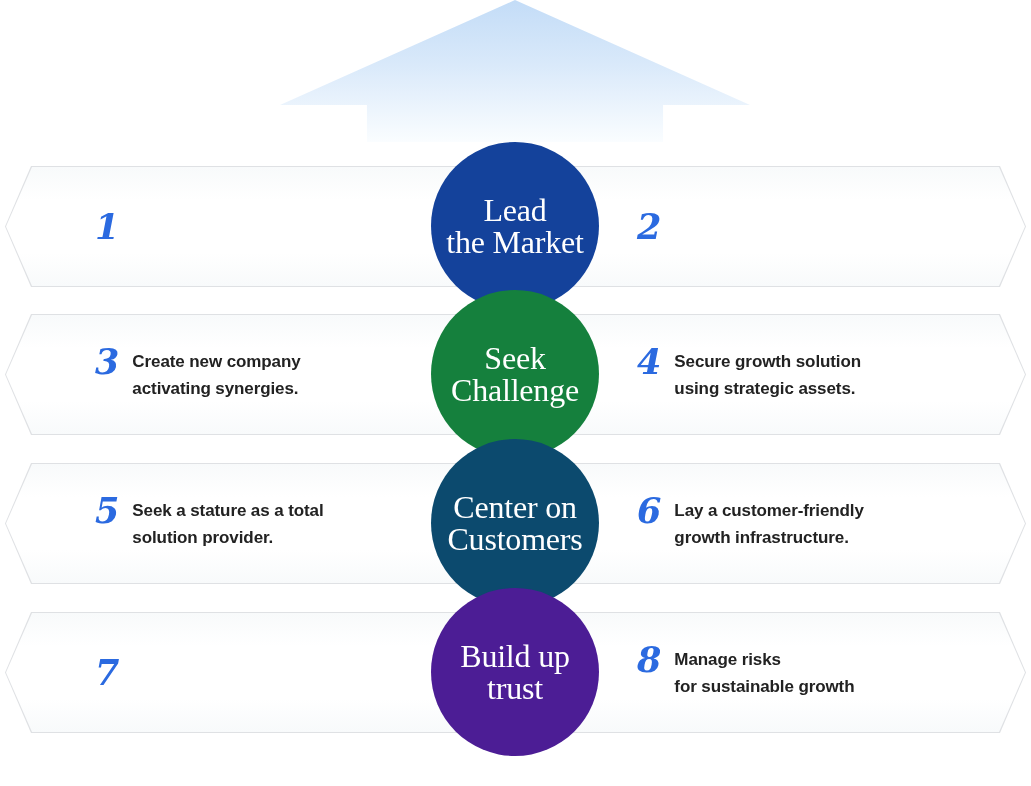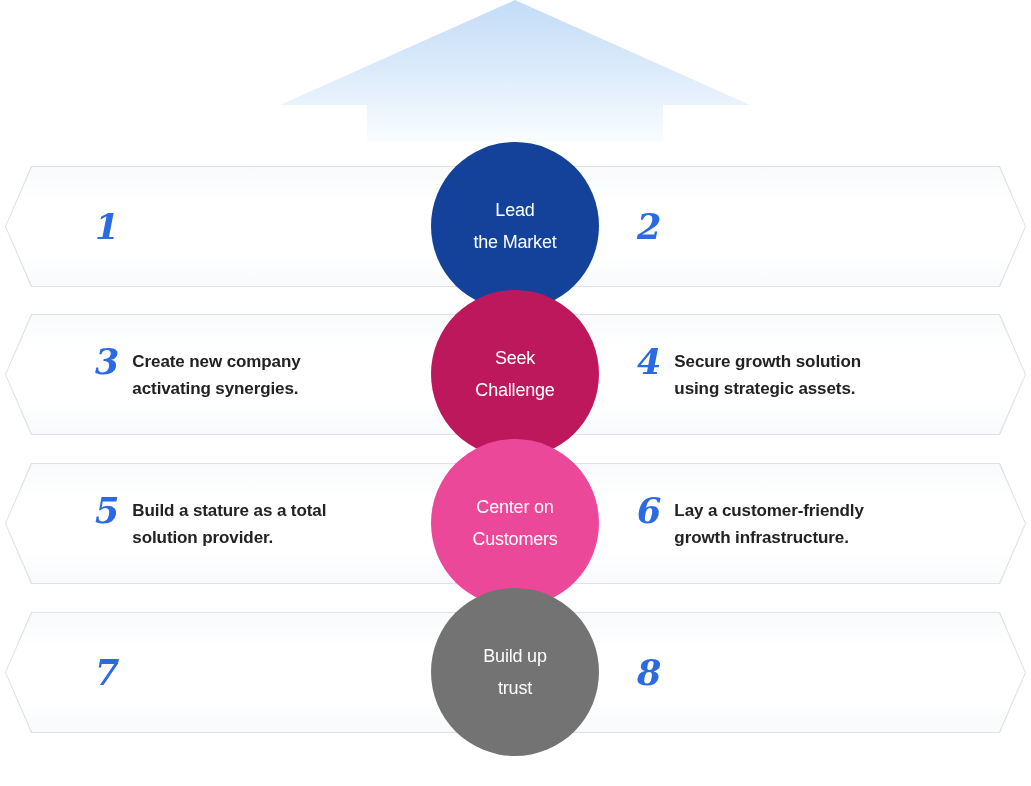--- a/index.html
+++ b/index.html
@@ -45,22 +45,22 @@
     font-size:17px; line-height:27px; font-weight:700; color:#222222;
     white-space:pre-line; letter-spacing:-0.1px;
   }
 
   
   .circle {
     position:absolute; left:431px; width:168px; height:168px; border-radius:50%;
     display:flex; align-items:center; justify-content:center; text-align:center;
   }
   .circle span {
-    color:#ffffff; font-size:18px; line-height:32px; font-weight:500;
-    white-space:pre-line; letter-spacing:-0.2px;
+    color:#ffffff; font-size:32px; line-height:32px; font-weight:500;
+    white-space:pre-line; letter-spacing:-0.2px;font-family:Liberation Serif, serif;
   }
   .c1 { top:142px; } .c2 { top:290px; } .c3 { top:439px; } .c4 { top:588px; }
 </style>
 </head>
 <body>
 
 <div class="canvas">
 
   <div class="up-arrow"></div>
 
@@ -94,21 +94,21 @@
 using strategic assets.</p>
       </div>
     </div>
   </div>
 
   <div class="band b3">
     <div class="band-fill"></div>
     <div class="obj left">
       <div class="obj-inner">
         <span class="num">5</span>
-        <p class="txt">Build a stature as a total
+        <p class="txt">Seek a stature as a total
 solution provider.</p>
       </div>
     </div>
     <div class="obj right">
       <div class="obj-inner">
         <span class="num">6</span>
         <p class="txt">Lay a customer-friendly
 growth infrastructure.</p>
       </div>
     </div>
@@ -117,34 +117,36 @@
   <div class="band b4">
     <div class="band-fill"></div>
     <div class="obj left">
       <div class="obj-inner">
         <span class="num">7</span>
       </div>
     </div>
     <div class="obj right">
       <div class="obj-inner">
         <span class="num">8</span>
+        <p class="txt">Manage risks
+for sustainable growth</p>
       </div>
     </div>
   </div>
 
   <div class="circle c1" style="background: rgb(20, 66, 155);">
     <span>Lead
 the Market</span>
   </div>
-  <div class="circle c2" style="background: #be185d;">
+  <div class="circle c2" style="background: #15803d;">
     <span>Seek
 Challenge</span>
   </div>
-  <div class="circle c3" style="background: #ec4899;">
+  <div class="circle c3" style="background: #0c4a6e;">
     <span>Center on
 Customers</span>
   </div>
-  <div class="circle c4" style="background: #737373;">
+  <div class="circle c4" style="background: #4c1d95;">
     <span>Build up
 trust</span>
   </div>
 
 </div>
 
 </body></html>

